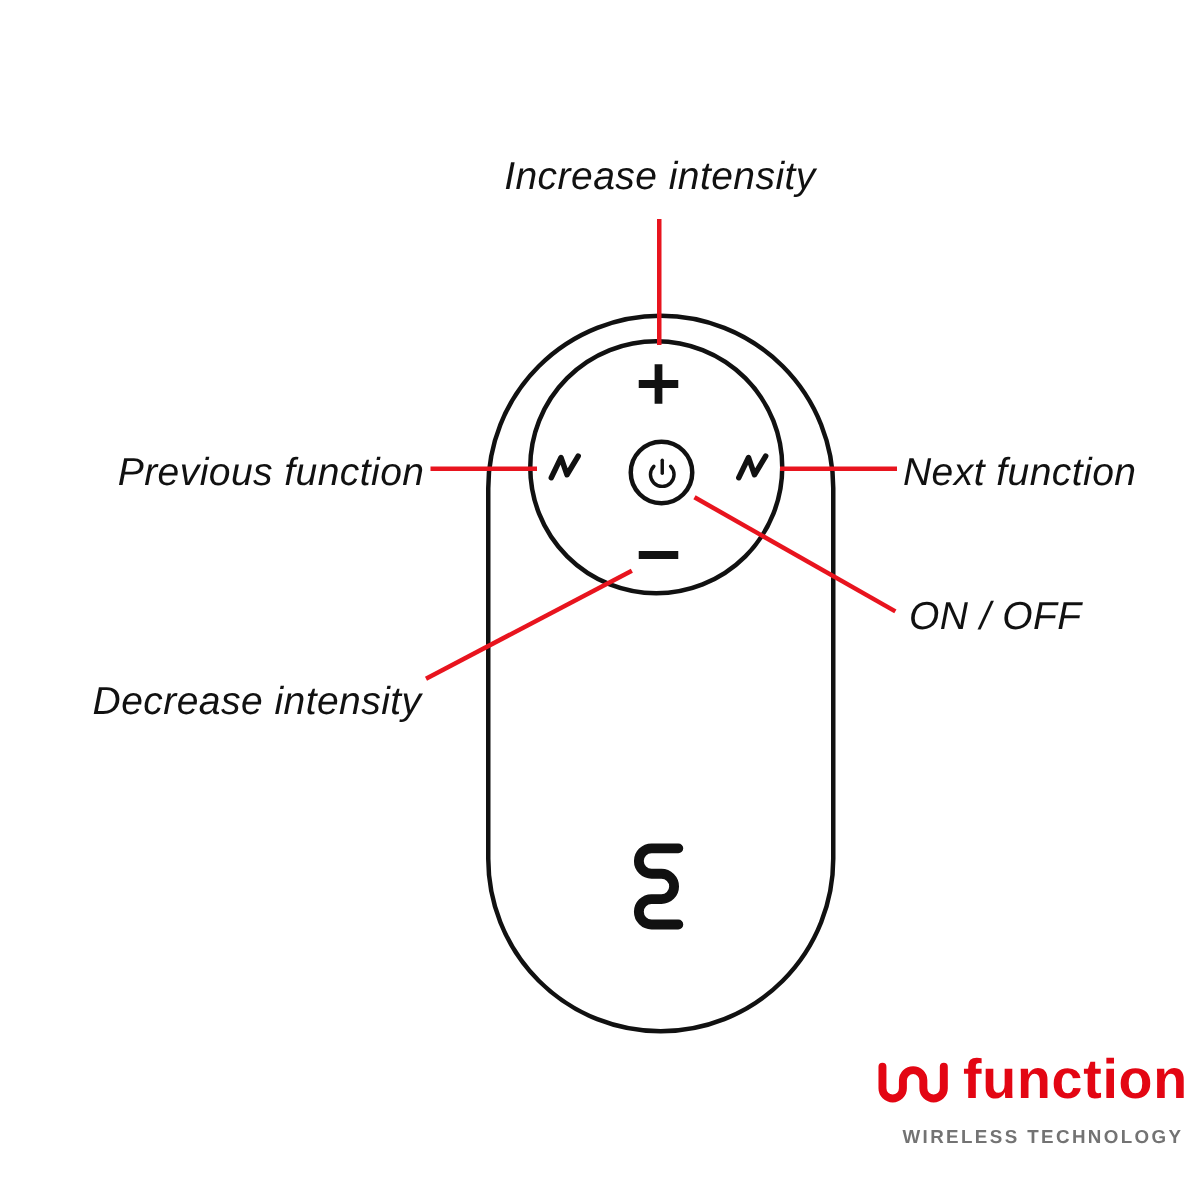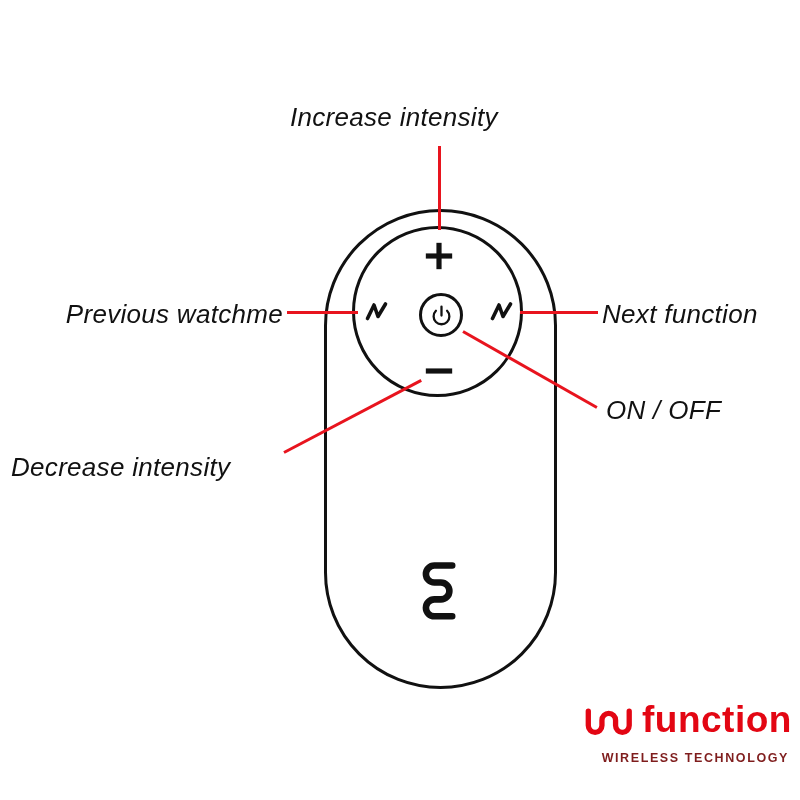--- a/index.html
+++ b/index.html
@@ -58,38 +58,38 @@
   .line-decrease { left: 284px; top: 451px; width: 155px; transform: rotate(-27.7deg); transform-origin: left center; }
 
   
   .ann {
     font-style: italic;
     font-size: 26px;
     letter-spacing: 0.3px;
     color: #111;
     white-space: nowrap;
   }
-  .lbl-increase { left: 290px; top: 102px; width: 300px; }
+  .lbl-increase { left: 290px; top: 102px; width: 300px; text-align: center; }
   .lbl-previous { left: 23px;  top: 299px; width: 260px; text-align: right; }
   .lbl-next     { left: 602px; top: 299px; width: 260px; text-align: left; }
   .lbl-onoff    { left: 606px; top: 395px; width: 220px; text-align: left; }
-  .lbl-decrease { left: 11px;  top: 452px; width: 270px; }
+  .lbl-decrease { left: 11px;  top: 452px; width: 270px; text-align: right; }
 
   
   .brand-logo { left: 583px; top: 701px; width: 52px; height: 40px; display: flex; align-items: center; }
   .brand-name {
     left: 642px; top: 699px; width: 150px;
     font-size: 37px; font-weight: bold;
     color: #e30613; letter-spacing: 0.5px;
     text-align: left;
   }
   .brand-tagline {
     left: 560px; top: 751px; width: 229px;
     font-size: 12.5px; font-weight: 600;
-    letter-spacing: 1.6px; color: #7f1d1d;
+    letter-spacing: 1.6px; color: #737373;
     text-align: right;
   }
 </style>
 </head>
 <body>
 
 <div class="canvas">
 
   <div class="abs remote-body"></div>
   <div class="abs control-pad"></div>
@@ -142,21 +142,21 @@
     </svg>
   </div>
 
   <div class="abs line line-increase"></div>
   <div class="abs line line-previous"></div>
   <div class="abs line line-next"></div>
   <div class="abs line line-onoff"></div>
   <div class="abs line line-decrease"></div>
 
   <div class="abs ann lbl-increase">Increase intensity</div>
-  <div class="abs ann lbl-previous">Previous watchme</div>
+  <div class="abs ann lbl-previous">Previous function</div>
   <div class="abs ann lbl-next">Next function</div>
   <div class="abs ann lbl-onoff">ON / OFF</div>
   <div class="abs ann lbl-decrease">Decrease intensity</div>
 
   <div class="abs brand-logo">
     <svg width="50" height="36" viewBox="0 0 66 46">
       <path d="M7 10 V29 a9 9 0 0 0 18 0 V22 a9 9 0 0 1 18 0 V29 a9 9 0 0 0 18 0 V10" fill="none" stroke="#e30613" stroke-width="7" stroke-linecap="round" stroke-linejoin="round"></path>
     </svg>
   </div>
   <div class="abs brand-name">function</div>

